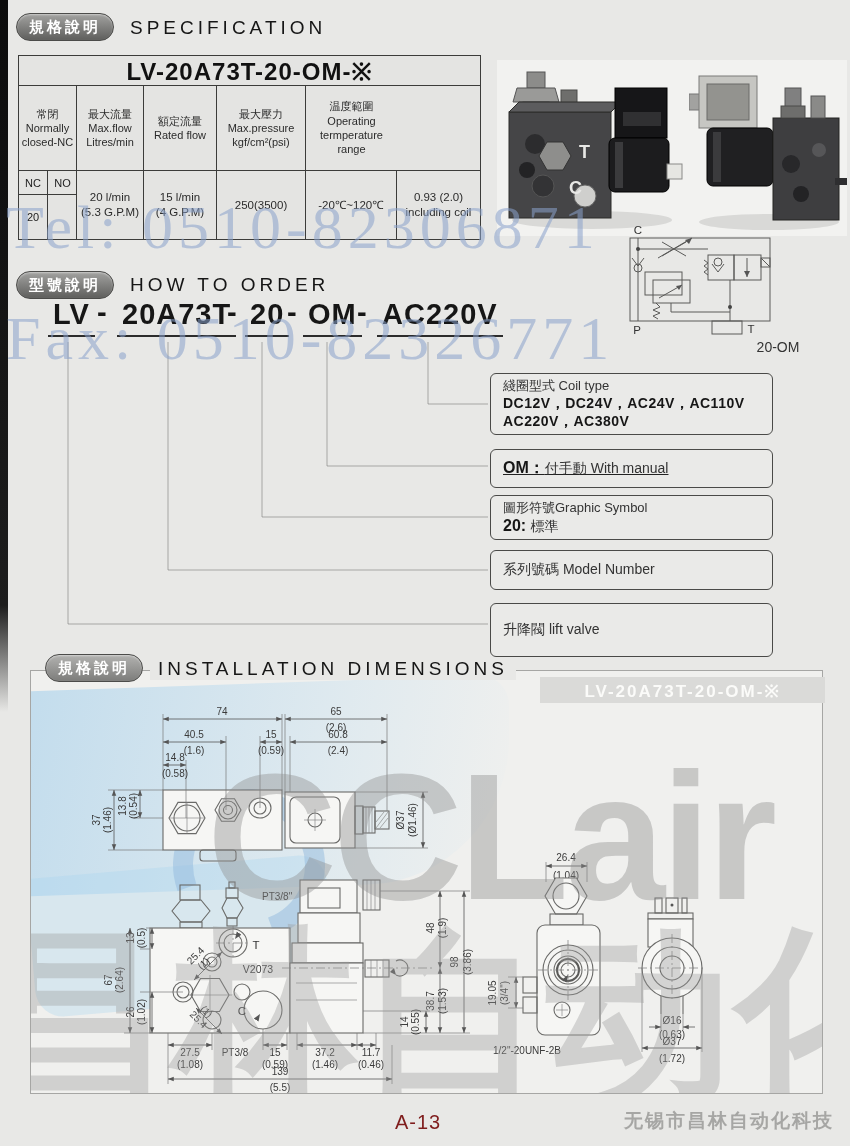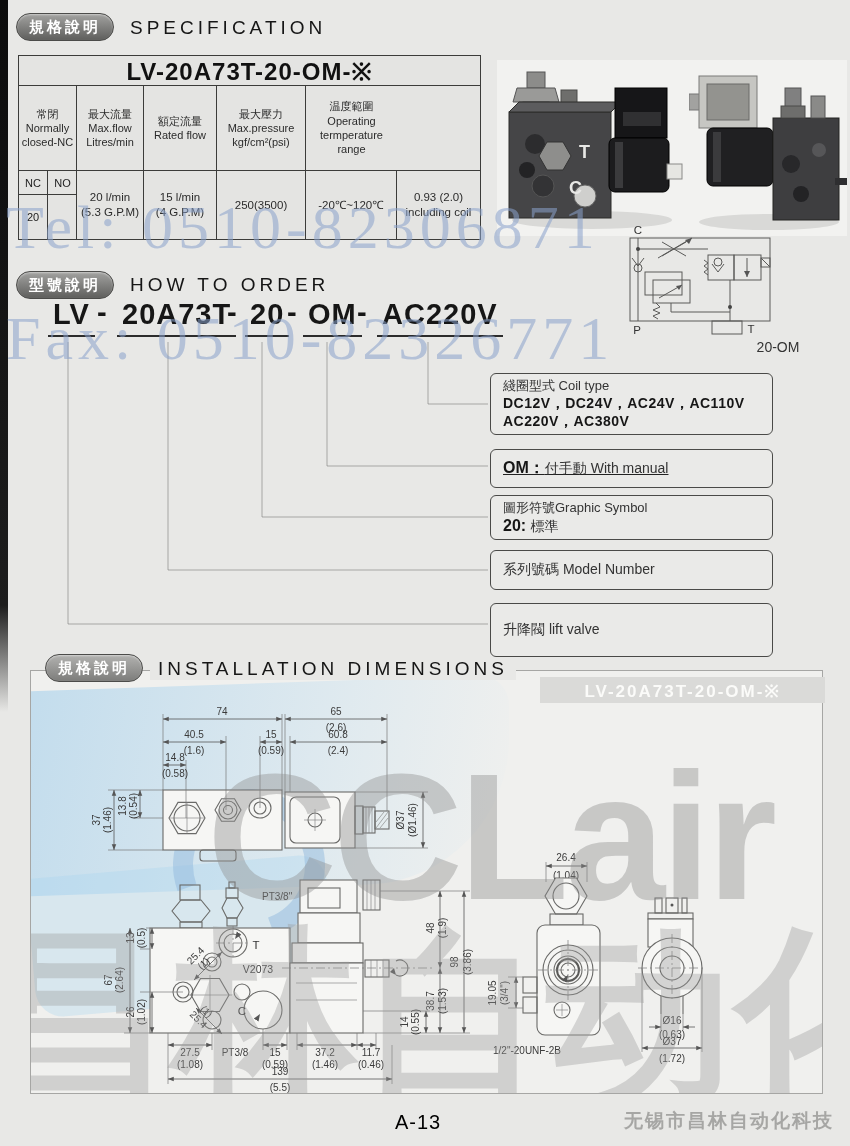--- a/index.html
+++ b/index.html
@@ -54,21 +54,21 @@
   .blue1{position:absolute;left:0;top:12px;width:478px;height:205px;border-radius:0 30px 140px 0;
          background:linear-gradient(100deg,rgba(158,205,236,.55),rgba(190,222,242,.3) 65%,rgba(210,232,246,0));transform:skewY(-2deg);}
   .blue2{position:absolute;left:0;top:195px;width:300px;height:140px;border-radius:0 40px 160px 40px;
          background:rgba(168,212,240,.33);transform:rotate(-5deg);}
   .blue-ring{position:absolute;left:142px;top:118px;width:112px;height:112px;border-radius:50%;
              border:20px solid rgba(145,185,222,.5);border-bottom-color:transparent;transform:rotate(25deg);}
   
   .wm-blue{left:6px;width:844px;font-family:"Liberation Serif",serif;font-size:62px;color:#8aa2cc;opacity:.55;
            letter-spacing:5px;white-space:nowrap;pointer-events:none;z-index:6;}
   
-  .footer-page{left:395px;top:1111px;font-size:20px;color:#000000;letter-spacing:1px;}
+  .footer-page{left:395px;top:1111px;font-size:20px;color:#7f1d1d;letter-spacing:1px;}
   .footer-co{right:16px;top:1108px;font-size:19px;font-weight:bold;color:#a6a6a4;letter-spacing:2px;}
   
   svg text{font-family:"Liberation Sans",sans-serif;}
   .dt{font-size:10px;fill:#3b3b3b;text-anchor:middle;}
   .lab{font-size:11.5px;fill:#333;text-anchor:middle;}
   .ol{fill:none;stroke:#6a6a68;stroke-width:1.1;}
   .olf{fill:#f6f6f4;stroke:#6a6a68;stroke-width:1.1;}
   .dim{stroke:#555;stroke-width:.8;fill:none;}
   .ext{stroke:#7a7a78;stroke-width:.7;fill:none;}
   .dash{stroke:#7a7a78;stroke-width:.7;fill:none;stroke-dasharray:9 3 2 3;}

